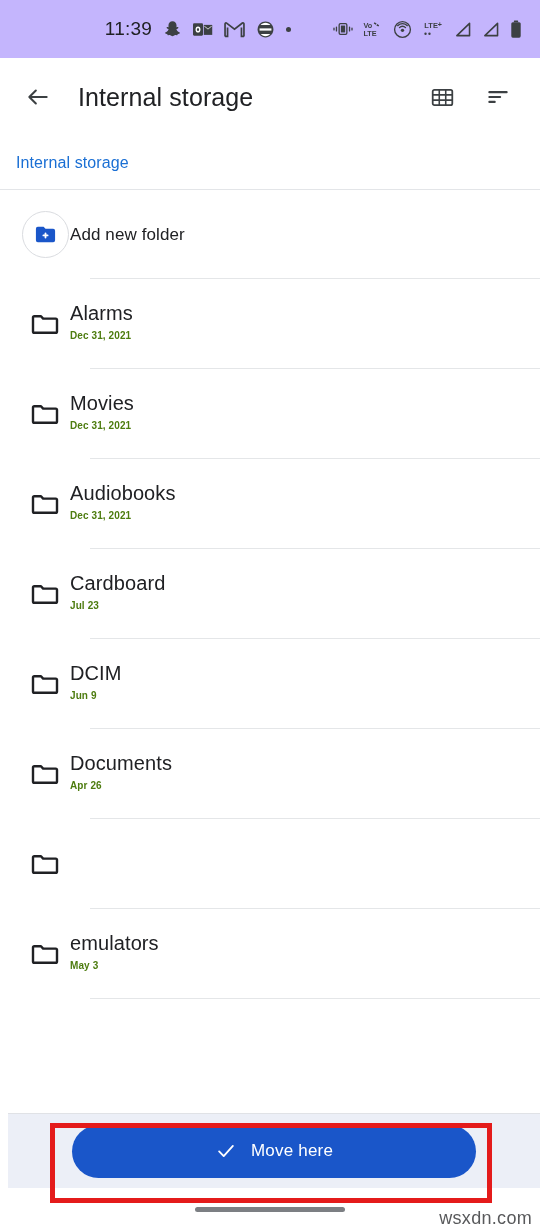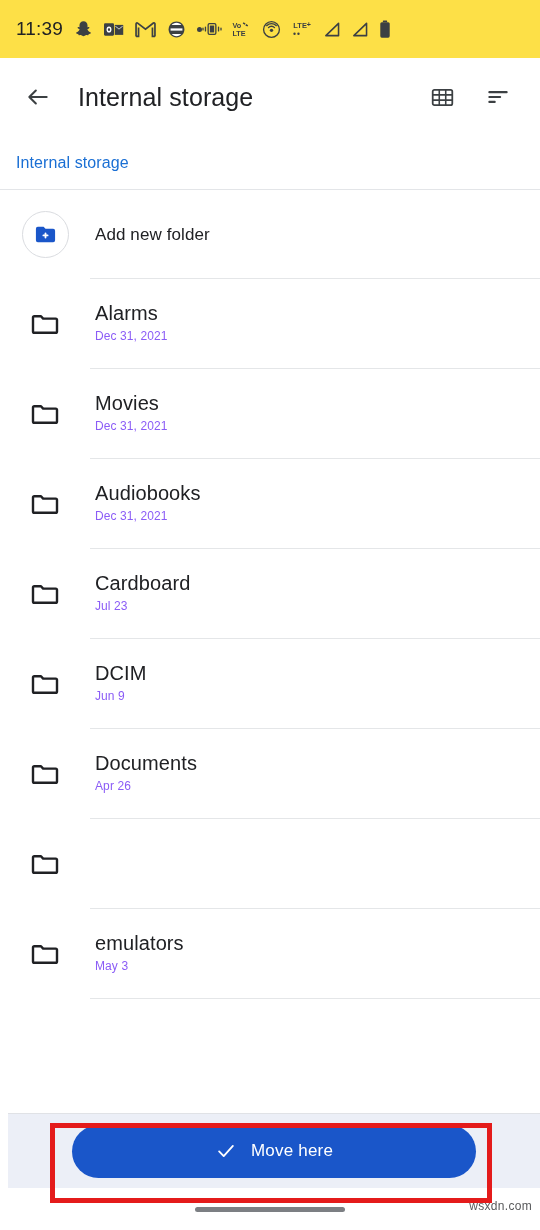--- a/index.html
+++ b/index.html
@@ -16,23 +16,24 @@
     display: flex;
     flex-direction: column;
   }
 
   
   .statusbar {
     height: 58px;
     flex: 0 0 58px;
     display: flex;
     align-items: center;
-    justify-content: flex-start;
+    justify-content: flex-end;
     padding: 0 18px 0 16px;
-    background: #fde047;
+    background: #c4b5fd;
+    gap: 42px;
   }
   .sb-left { display: flex; align-items: center; gap: 11px; }
   .sb-time {
     font-size: 19px;
     color: #202124;
     letter-spacing: 0.2px;
     font-family: "Liberation Sans", sans-serif;
   }
   .sb-right { display: flex; align-items: center; gap: 10px; }
   .sb-ic { display: block; }
@@ -112,33 +113,34 @@
     align-items: center;
     justify-content: center;
   }
   .addfolder-circle {
     width: 47px; height: 47px;
     border-radius: 50%;
     border: 1px solid #dadce0;
     display: flex; align-items: center; justify-content: center;
     background: #fff;
   }
-  .row-text { margin-left: 25px; display: flex; flex-direction: column; justify-content: center; }
+  .row-text { display: flex; flex-direction: column; justify-content: center; }
   .row-title {
     font-size: 20px;
     color: #202124;
     line-height: 22px;
     letter-spacing: 0.1px;
   }
   .row-sub {
-    font-size: 12px;
-    color: #8b5cf6;
+    font-size: 10px;
+    color: #4d7c0f;
     line-height: 20px;
     margin-top: 2px;
     letter-spacing: 0.1px;
+    font-weight: bold;
   }
   .row.addnew .row-title { font-size: 17px; }
 
   
   .bottombar {
     flex: 0 0 75px;
     height: 75px;
     background: #eceff7;
     border-top: 1px solid #e0e2e6;
     display: flex;
@@ -189,22 +191,22 @@
   }
   .gesture-pill {
     width: 150px;
     height: 5px;
     border-radius: 3px;
     background: #7c7f83;
   }
   .watermark {
     position: absolute;
     right: 8px;
-    bottom: 17px;
-    font-size: 12px;
+    bottom: 1px;
+    font-size: 18px;
     color: #58595b;
     letter-spacing: 0.3px;
     font-family: "Liberation Sans", sans-serif;
     text-align: center;
   }
 </style>
 </head>
 <body>
 
 <div class="phone">

